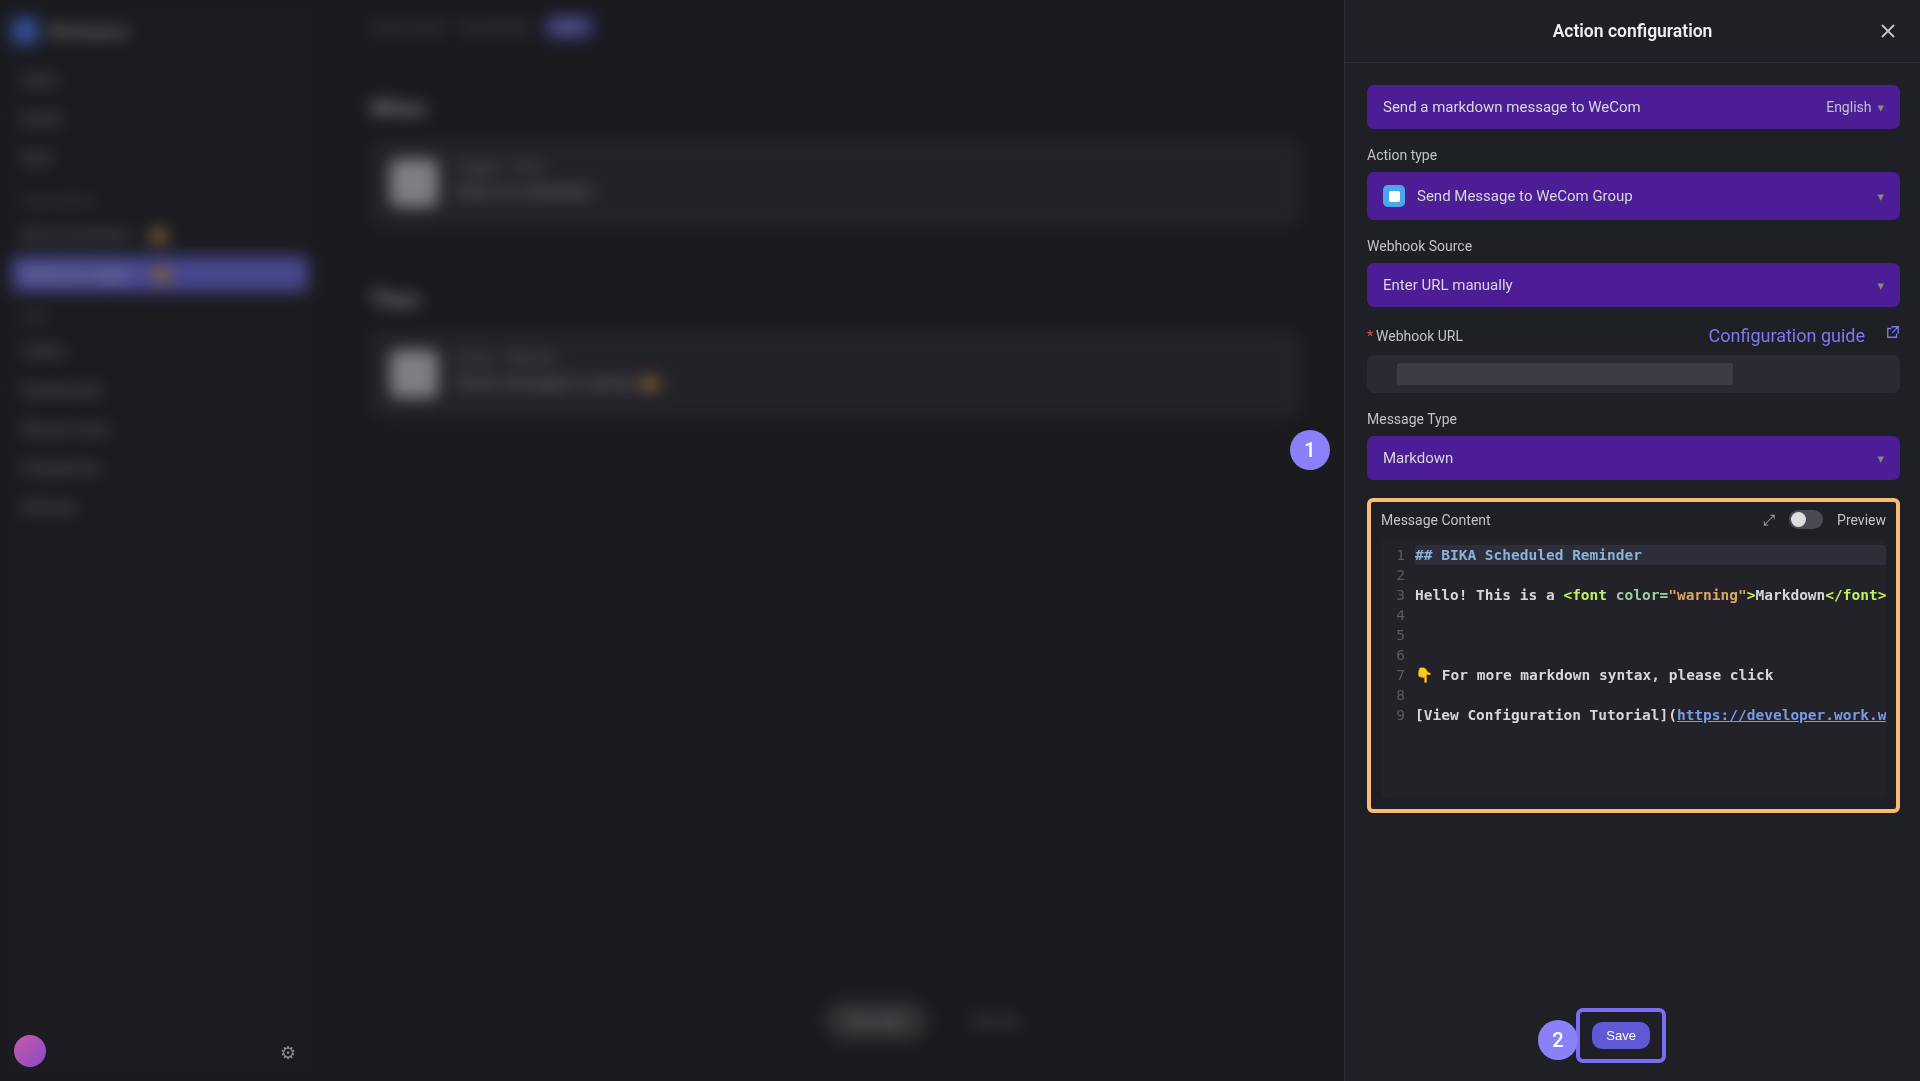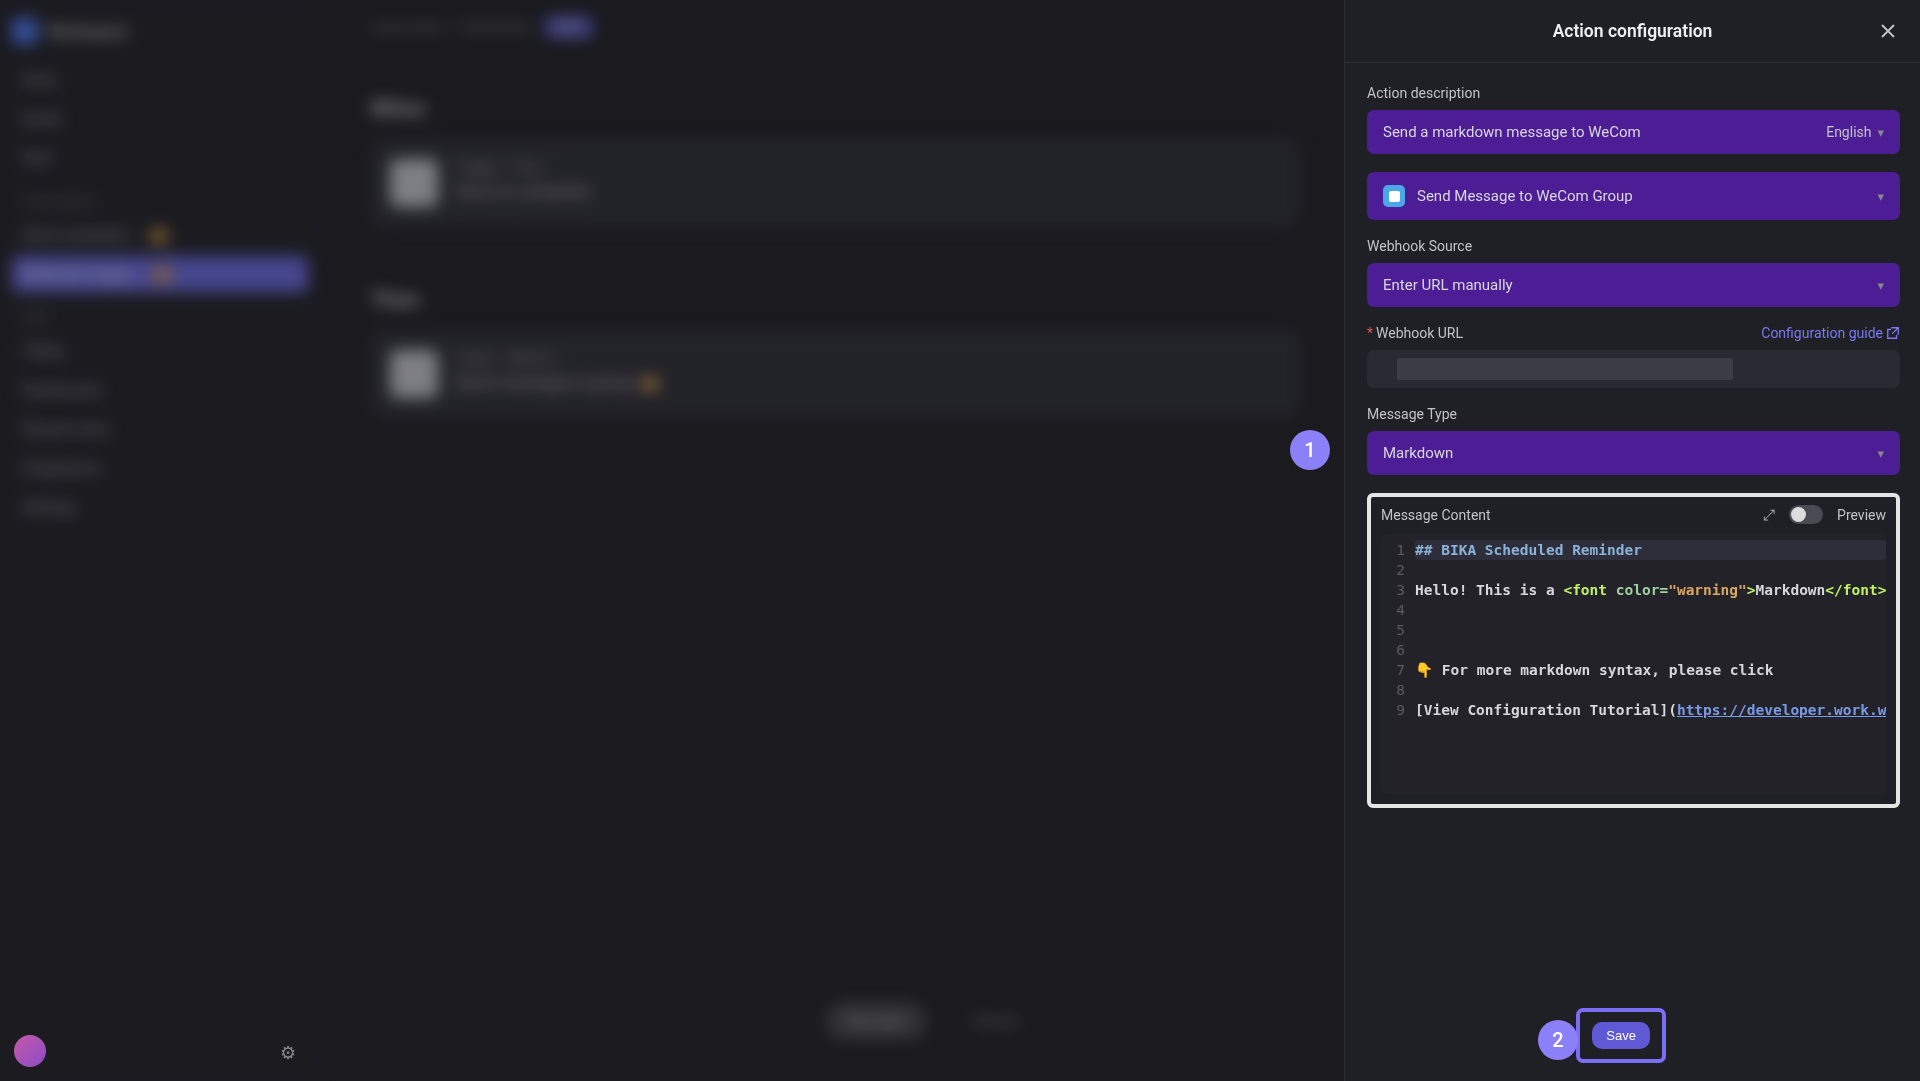--- a/index.html
+++ b/index.html
@@ -72,21 +72,21 @@
   position: absolute; right: 20px; top: 50%; transform: translateY(-50%);
   width: 24px; height: 24px; display: flex; align-items: center; justify-content: center;
   color: #c5c5cc; cursor: pointer; font-size: 20px;
 }
 .panel-body {
   flex: 1; overflow-y: auto; padding: 22px 20px 16px 22px;
 }
 .field-group { margin-bottom: 18px; }
 .field-label { color: #c2c2c8; font-size: 14px; margin-bottom: 9px; display:flex; align-items:center; justify-content:space-between;}
 .req-star { color: #e25555; margin-right: 3px; font-size: 14px;}
-.conf-guide { color: #7a7af2; font-size: 14px; display:flex; align-items:center; gap:3px; cursor:pointer;}
+.conf-guide { color: #7a7af2; font-size: 18px; display:flex; align-items:flex-start; gap:21px; cursor:pointer;}
 .input-box {
   width: 100%; background: #4c1d95; border: none; border-radius: 7px;
   padding: 13px 16px; color: #d8d8dc; font-size: 15px;
   display: flex; align-items: center; justify-content: space-between;
 }
 .input-box.with-icon { gap: 14px; }
 .type-icon { width: 22px; height: 22px; background: #4aa8e8; border-radius: 5px; flex-shrink:0; display:flex; align-items:center; justify-content:center;}
 .type-icon::after { content:""; width:11px; height:11px; background:#fff; border-radius:2px;}
 .chevron { color: #888; font-size: 13px; }
 .lang-sel { color:#c2c2c8; font-size:14px; display:flex; align-items:center; gap:6px; cursor:pointer;}
@@ -94,21 +94,21 @@
   width:100%; background:#2a2a32; border:none; border-radius:7px;
   padding: 12px 16px; height:38px; position:relative;
 }
 .url-redact {
   position:absolute; left:30px; top:8px; width:336px; height:22px;
   background:#3c3c44; border-radius:3px;
 }
 
 
 .msg-block {
-  border: 4px solid #e5e5e5;
+  border: 4px solid #fdba74;
   border-radius: 6px;
   padding: 8px 10px 10px 10px;
   margin-top: 2px;
   position: relative;
 }
 .msg-header {
   display:flex; align-items:center; justify-content:space-between;
   margin-bottom: 10px;
 }
 .msg-label { color:#c2c2c8; font-size:14px; }
@@ -233,31 +233,31 @@
     <div class="close-btn">
       <svg width="16" height="16" viewBox="0 0 16 16">
           <path d="M2 2 L14 14 M14 2 L2 14" stroke="#c5c5cc" stroke-width="1.8" fill="none"></path>
         </svg>
     </div>
   </div>
 
   <div class="panel-body">
 
     <div class="field-group">
-      <div class="field-label">Action description</div>
       <div class="input-box">
         <span>Send a markdown message to WeCom</span>
         <span class="lang-sel">
           <span>English</span>
           <span class="chevron">▾</span>
         </span>
       </div>
     </div>
 
     <div class="field-group">
+      <div class="field-label">Action type</div>
       <div class="input-box with-icon">
         <span style="display:flex;align-items:center;gap:12px;">
           <span class="type-icon"></span>
           <span>Send Message to WeCom Group</span>
         </span>
         <span class="chevron">▾</span>
       </div>
     </div>
 
     <div class="field-group">

